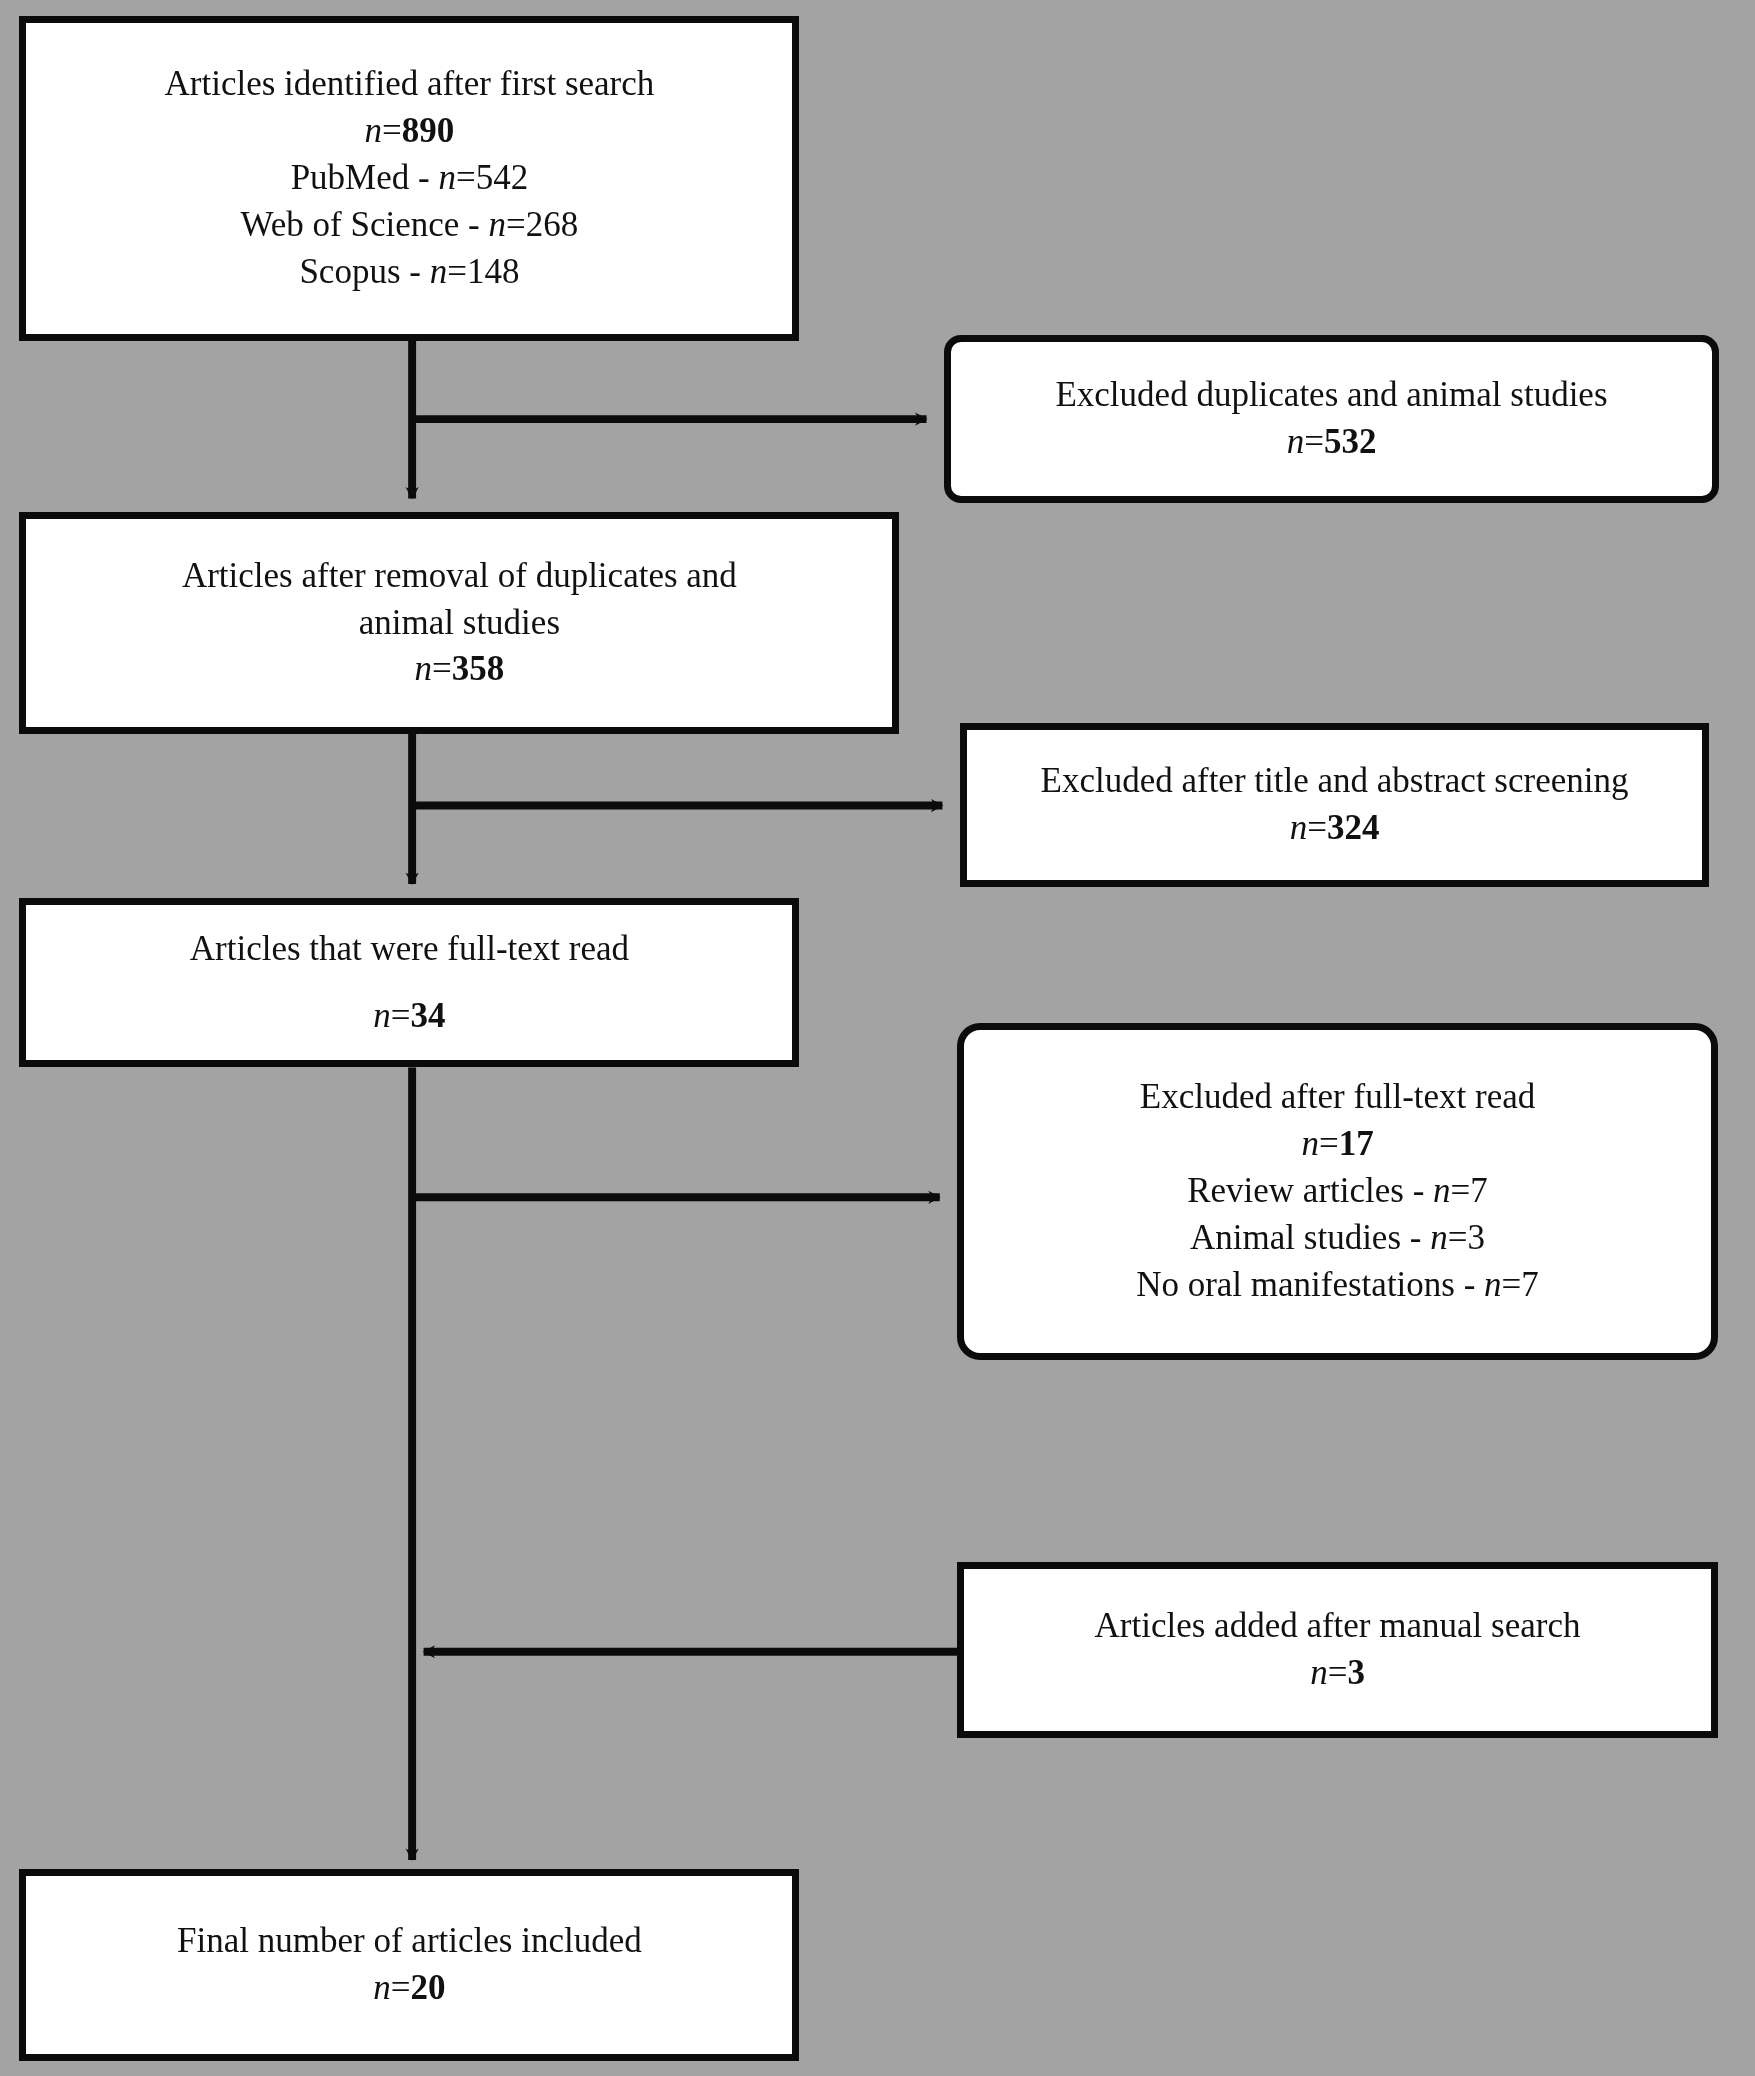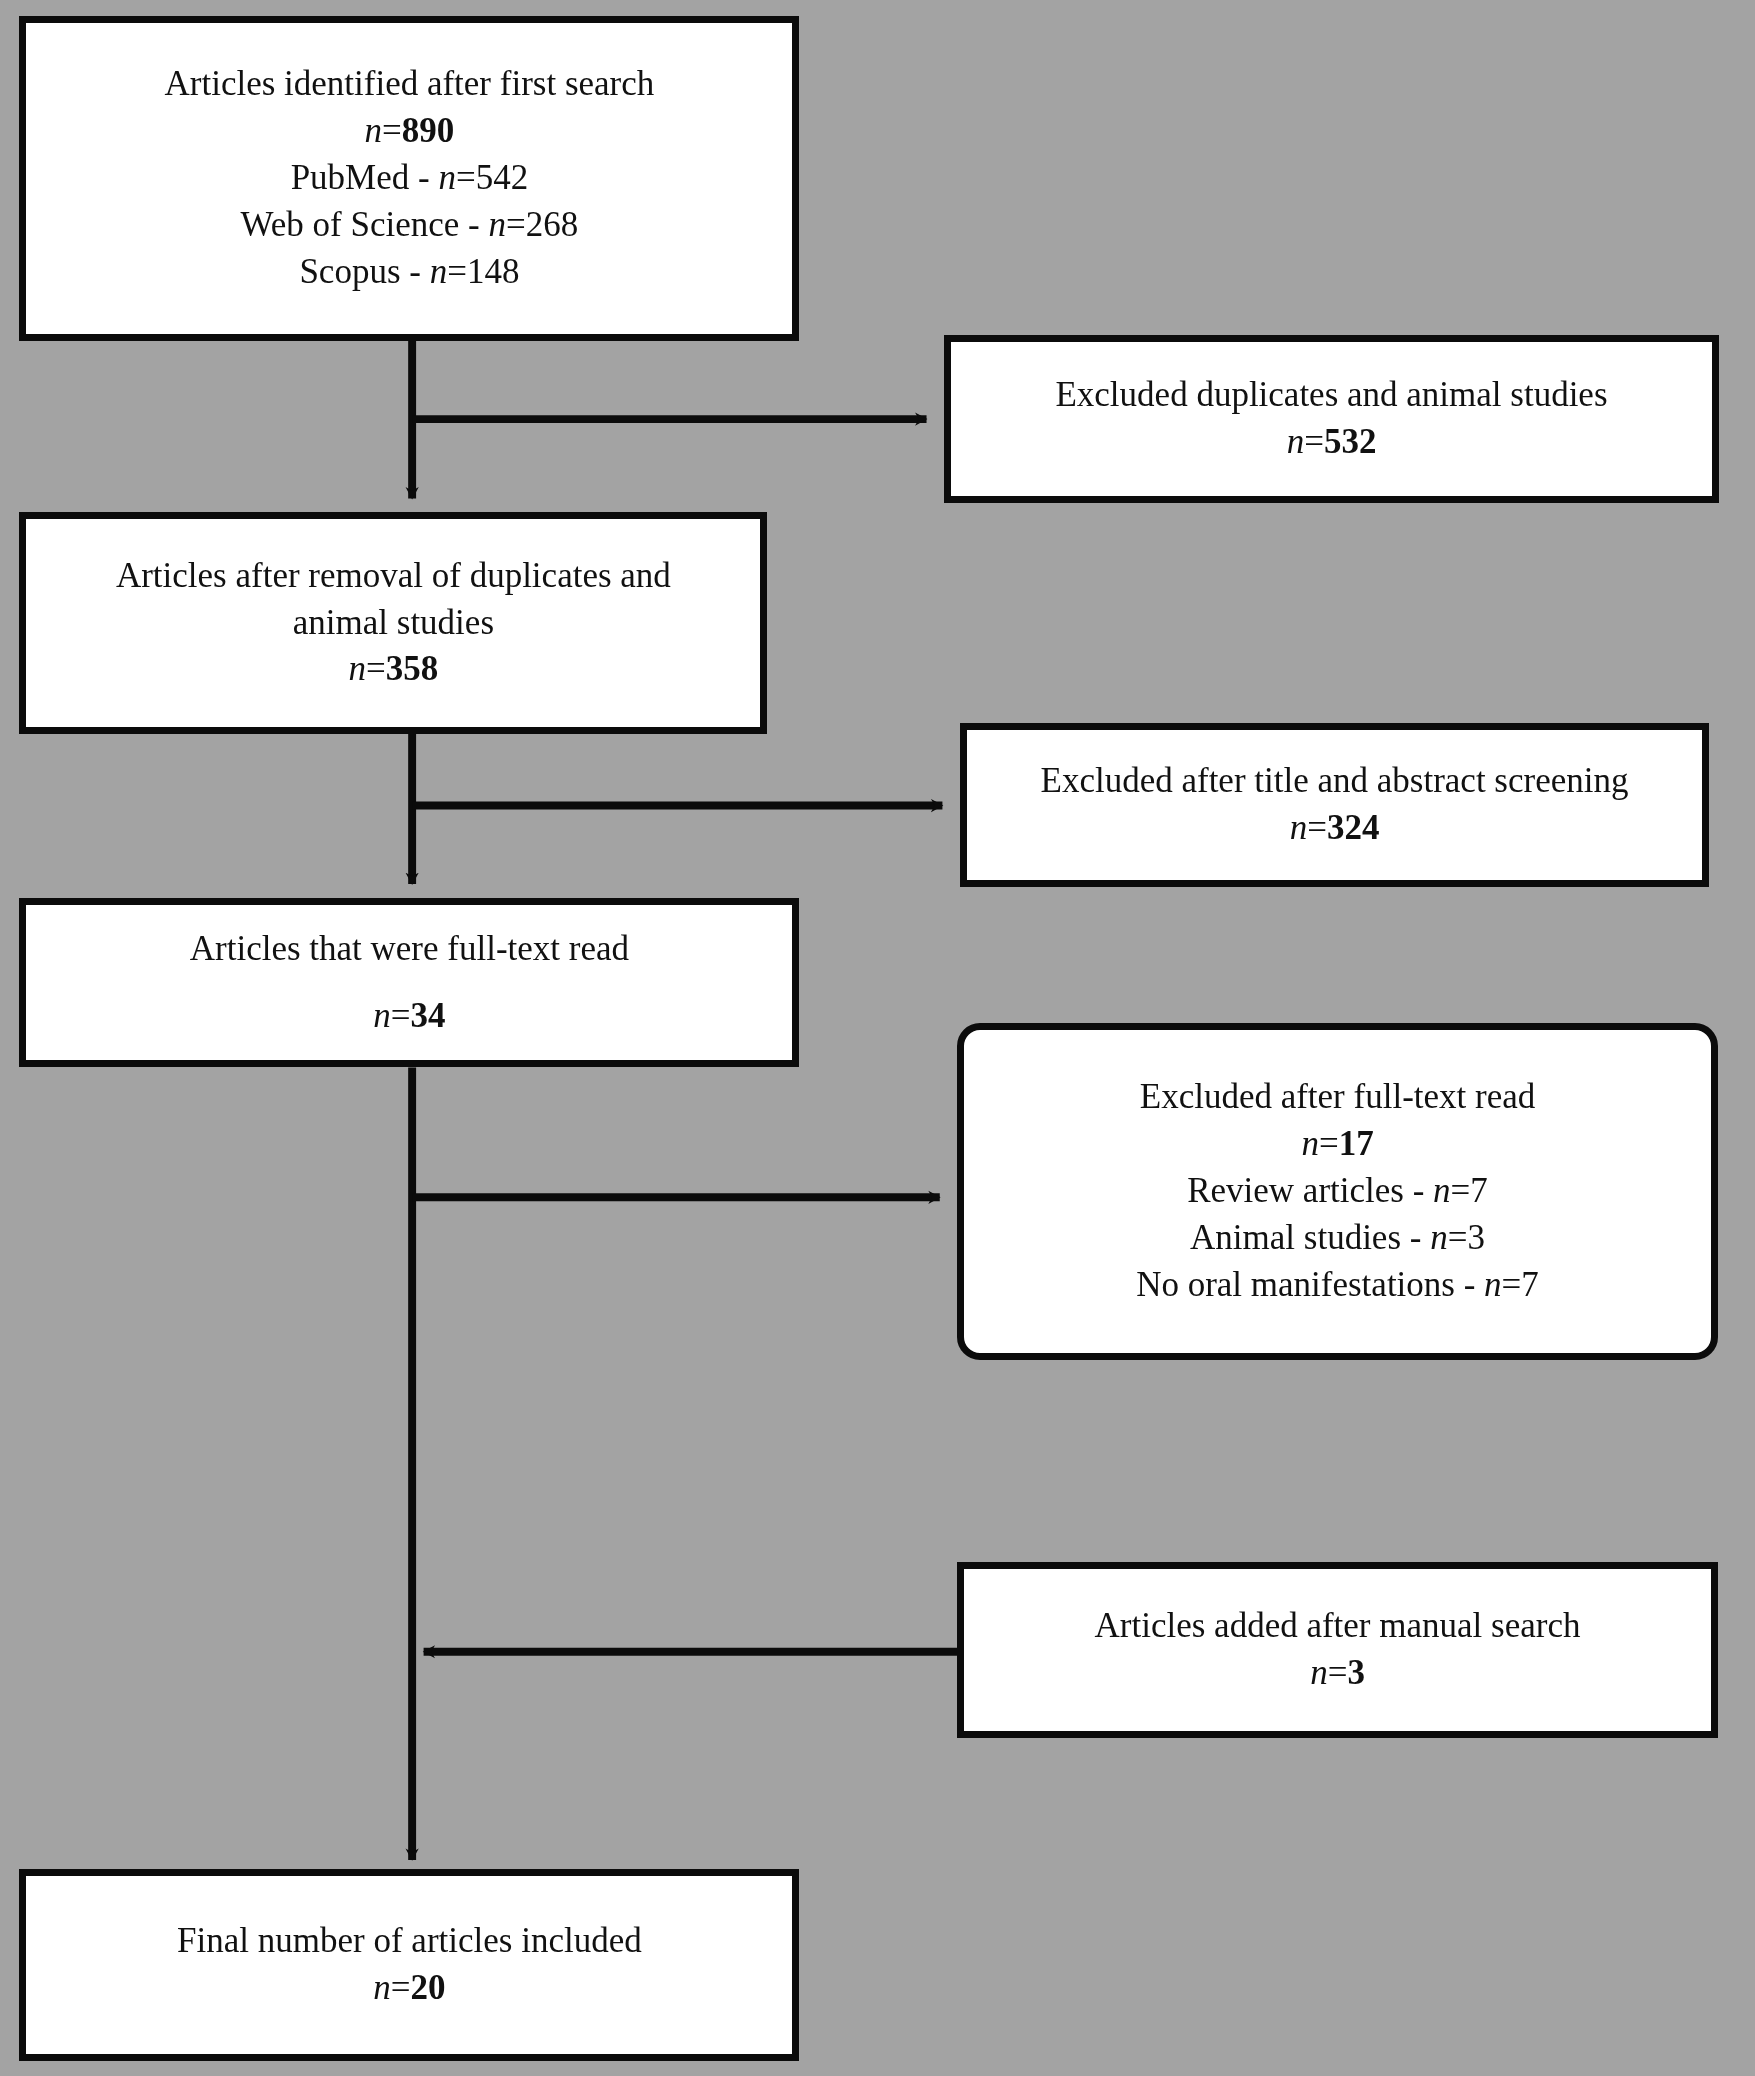--- a/index.html
+++ b/index.html
@@ -99,28 +99,28 @@
       <span>PubMed - </span><span class="ital">n</span><span>=</span><span>542</span>
     </div>
     <div class="flow-line">
       <span>Web of Science - </span><span class="ital">n</span><span>=</span><span>268</span>
     </div>
     <div class="flow-line">
       <span>Scopus - </span><span class="ital">n</span><span>=</span><span>148</span>
     </div>
   </div>
 
-  <div class="flow-box" style="left:944px; top:335px; width:775px; height:168px; padding:7px 17.6px;">
+  <div class="flow-box" style="left:944px; top:335px; width:775px; height:168px; padding:7px 17.6px;border-radius:17px;">
     <div class="flow-line">Excluded duplicates and animal studies</div>
     <div class="flow-line">
       <span class="ital">n</span><span>=</span><span class="bold">532</span>
     </div>
   </div>
 
-  <div class="flow-box" style="left:19.4px; top:512px; width:748px; height:222px; padding:7px 17.6px;">
+  <div class="flow-box" style="left:19.4px; top:512px; width:880px; height:222px; padding:7px 17.6px;">
     <div class="flow-line">Articles after removal of duplicates and</div>
     <div class="flow-line">animal studies</div>
     <div class="flow-line">
       <span class="ital">n</span><span>=</span><span class="bold">358</span>
     </div>
   </div>
 
   <div class="flow-box" style="left:960px; top:723px; width:749px; height:164px; padding:7px 12.4px;">
     <div class="flow-line">Excluded after title and abstract screening</div>
     <div class="flow-line">

